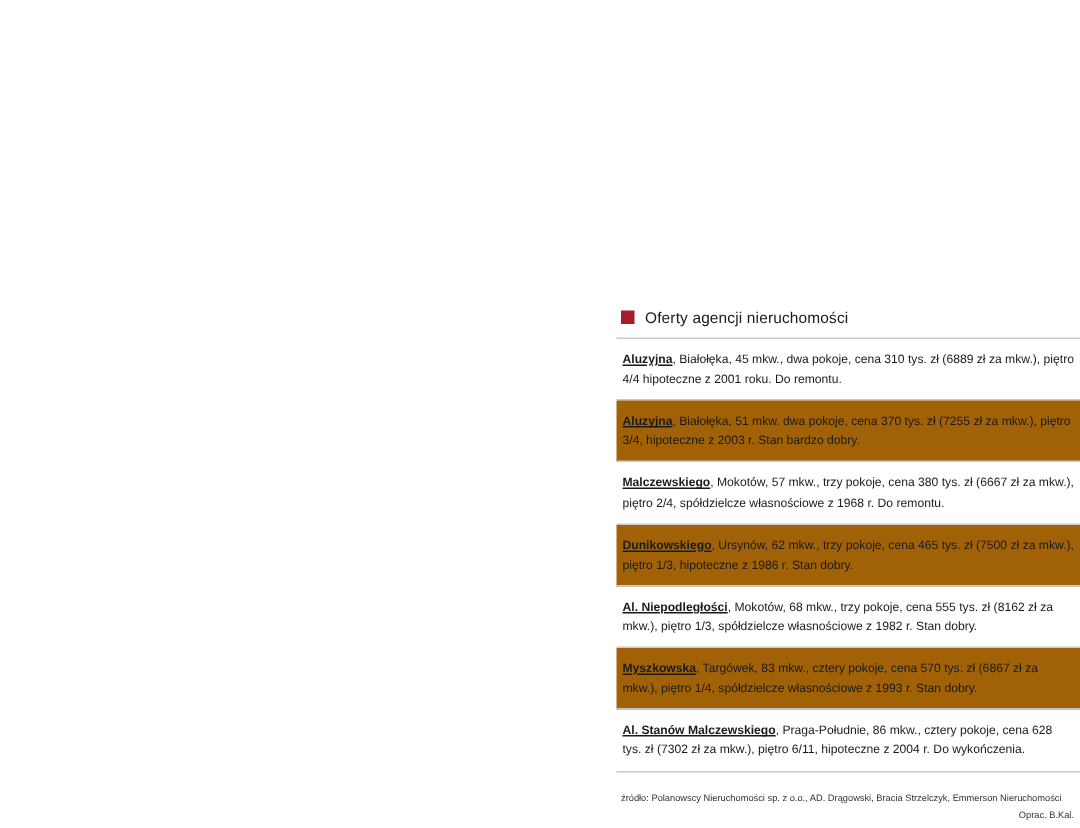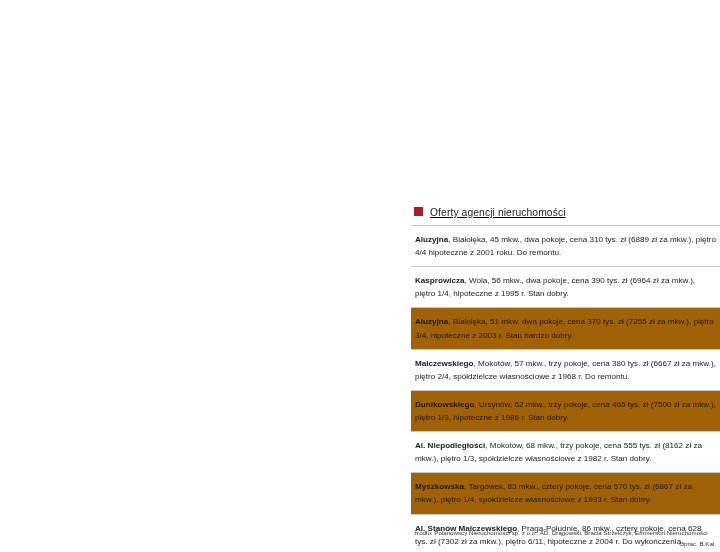--- a/index.html
+++ b/index.html
@@ -22,21 +22,20 @@
     position: absolute;
     left: 411px;
     top: 207px;
     width: 309px;
   }
   .panel-header {
     display: flex;
     align-items: flex-start;
     gap: 7px;
     padding: 0 0 7px 3px;
-    text-decoration: underline;
   }
   .header-marker {
     width: 9px;
     height: 9px;
     background: #a61c2b;
     display: block;
     flex: 0 0 auto;
   }
   .panel-title {
     font-size: 10.3px;
@@ -51,20 +50,21 @@
     padding: 7px 4px 7px 4px;
     font-size: 8.1px;
     line-height: 1.62;
     color: #1a1a1a;
   }
   .offer.alt {
     background: #a16207;
   }
   .offer .name {
     font-weight: bold;
+    text-decoration: underline;
   }
   .source {
     position: absolute;
     left: 414px;
     top: 529px;
     width: 300px;
     font-size: 6.2px;
     line-height: 1.45;
     color: #333333;
   }
@@ -87,23 +87,20 @@
       <span class="header-marker"></span>
       <span class="panel-title">Oferty agencji nieruchomości</span>
     </div>
 
     <div class="offer-list">
 
       <div class="offer">
         <span class="name">Aluzyjna</span><span>, Białołęka, 45 mkw., dwa pokoje, cena  310 tys. zł (6889 zł za mkw.), piętro 4/4 hipoteczne z 2001 roku.  Do remontu.</span>
       </div>
 
-      <div class="offer">
-        <span class="name">Kasprowicza</span><span>, Wola, 56 mkw., dwa pokoje, cena 390 tys. zł (6964 zł za mkw.), piętro 1/4, hipoteczne z 1995 r. Stan dobry.</span>
-      </div>
 
       <div class="offer alt">
         <span class="name">Aluzyjna</span><span>, Białołęka, 51 mkw. dwa pokoje, cena  370 tys. zł (7255 zł za mkw.), piętro 3/4, hipoteczne z 2003 r. Stan bardzo dobry.</span>
       </div>
 
       <div class="offer">
         <span class="name">Malczewskiego</span><span>, Mokotów, 57 mkw., trzy pokoje, cena 380 tys. zł (6667  zł za mkw.), piętro 2/4, spółdzielcze własnościowe z 1968 r. Do remontu.</span>
       </div>
 
       <div class="offer alt">

